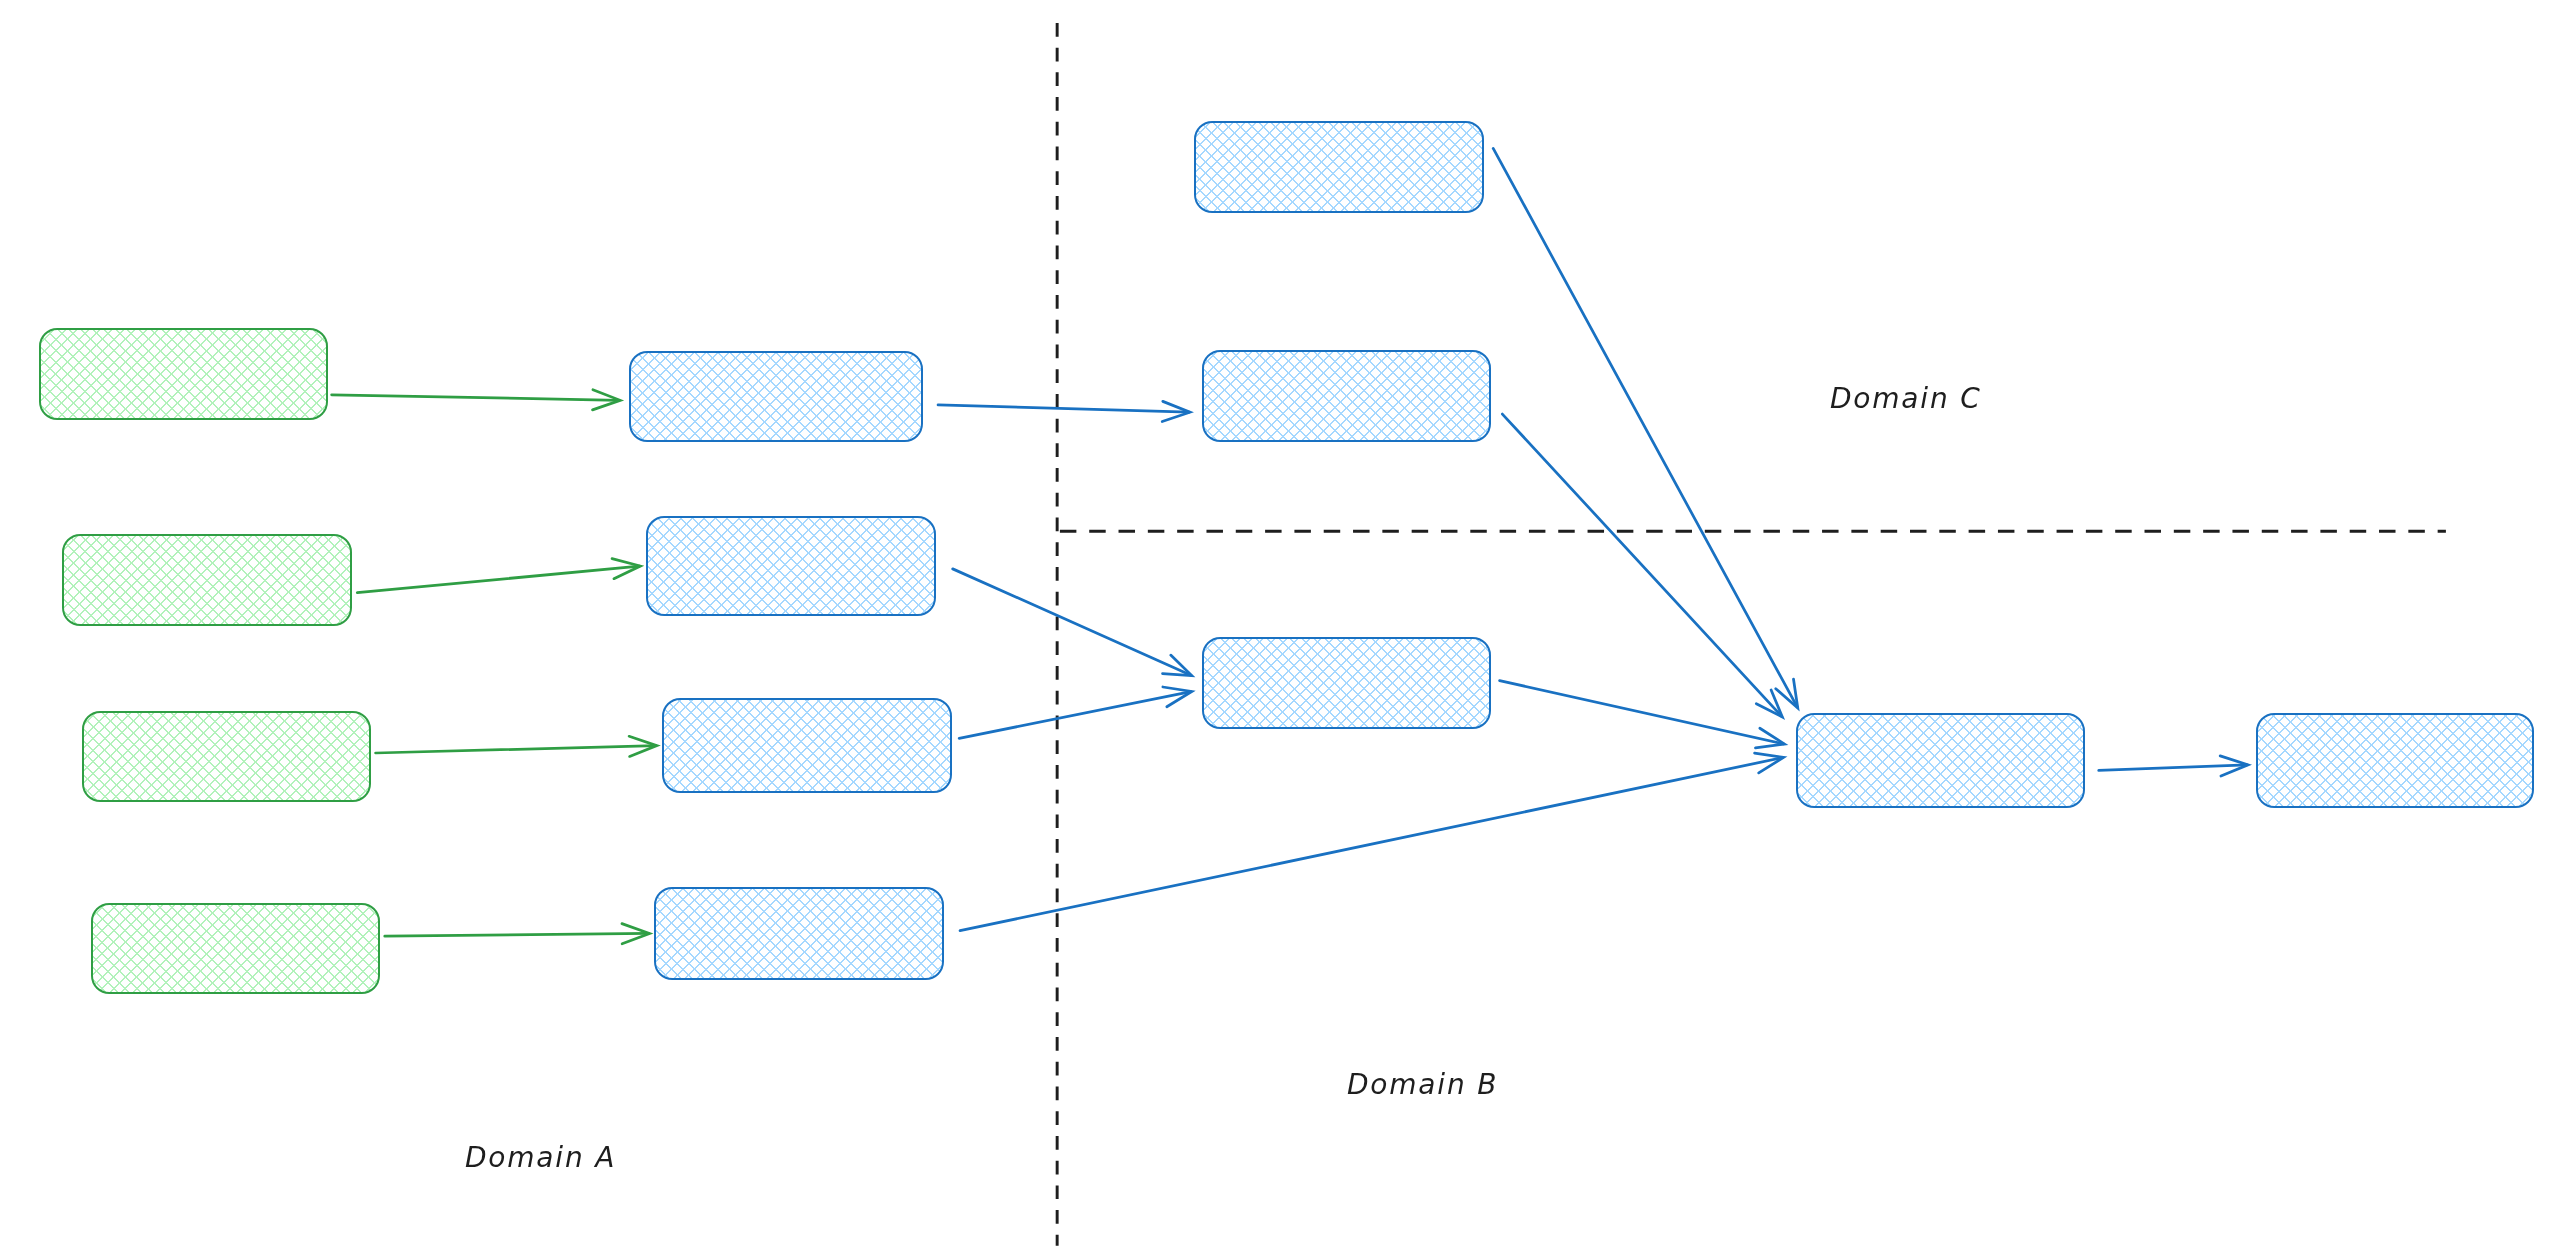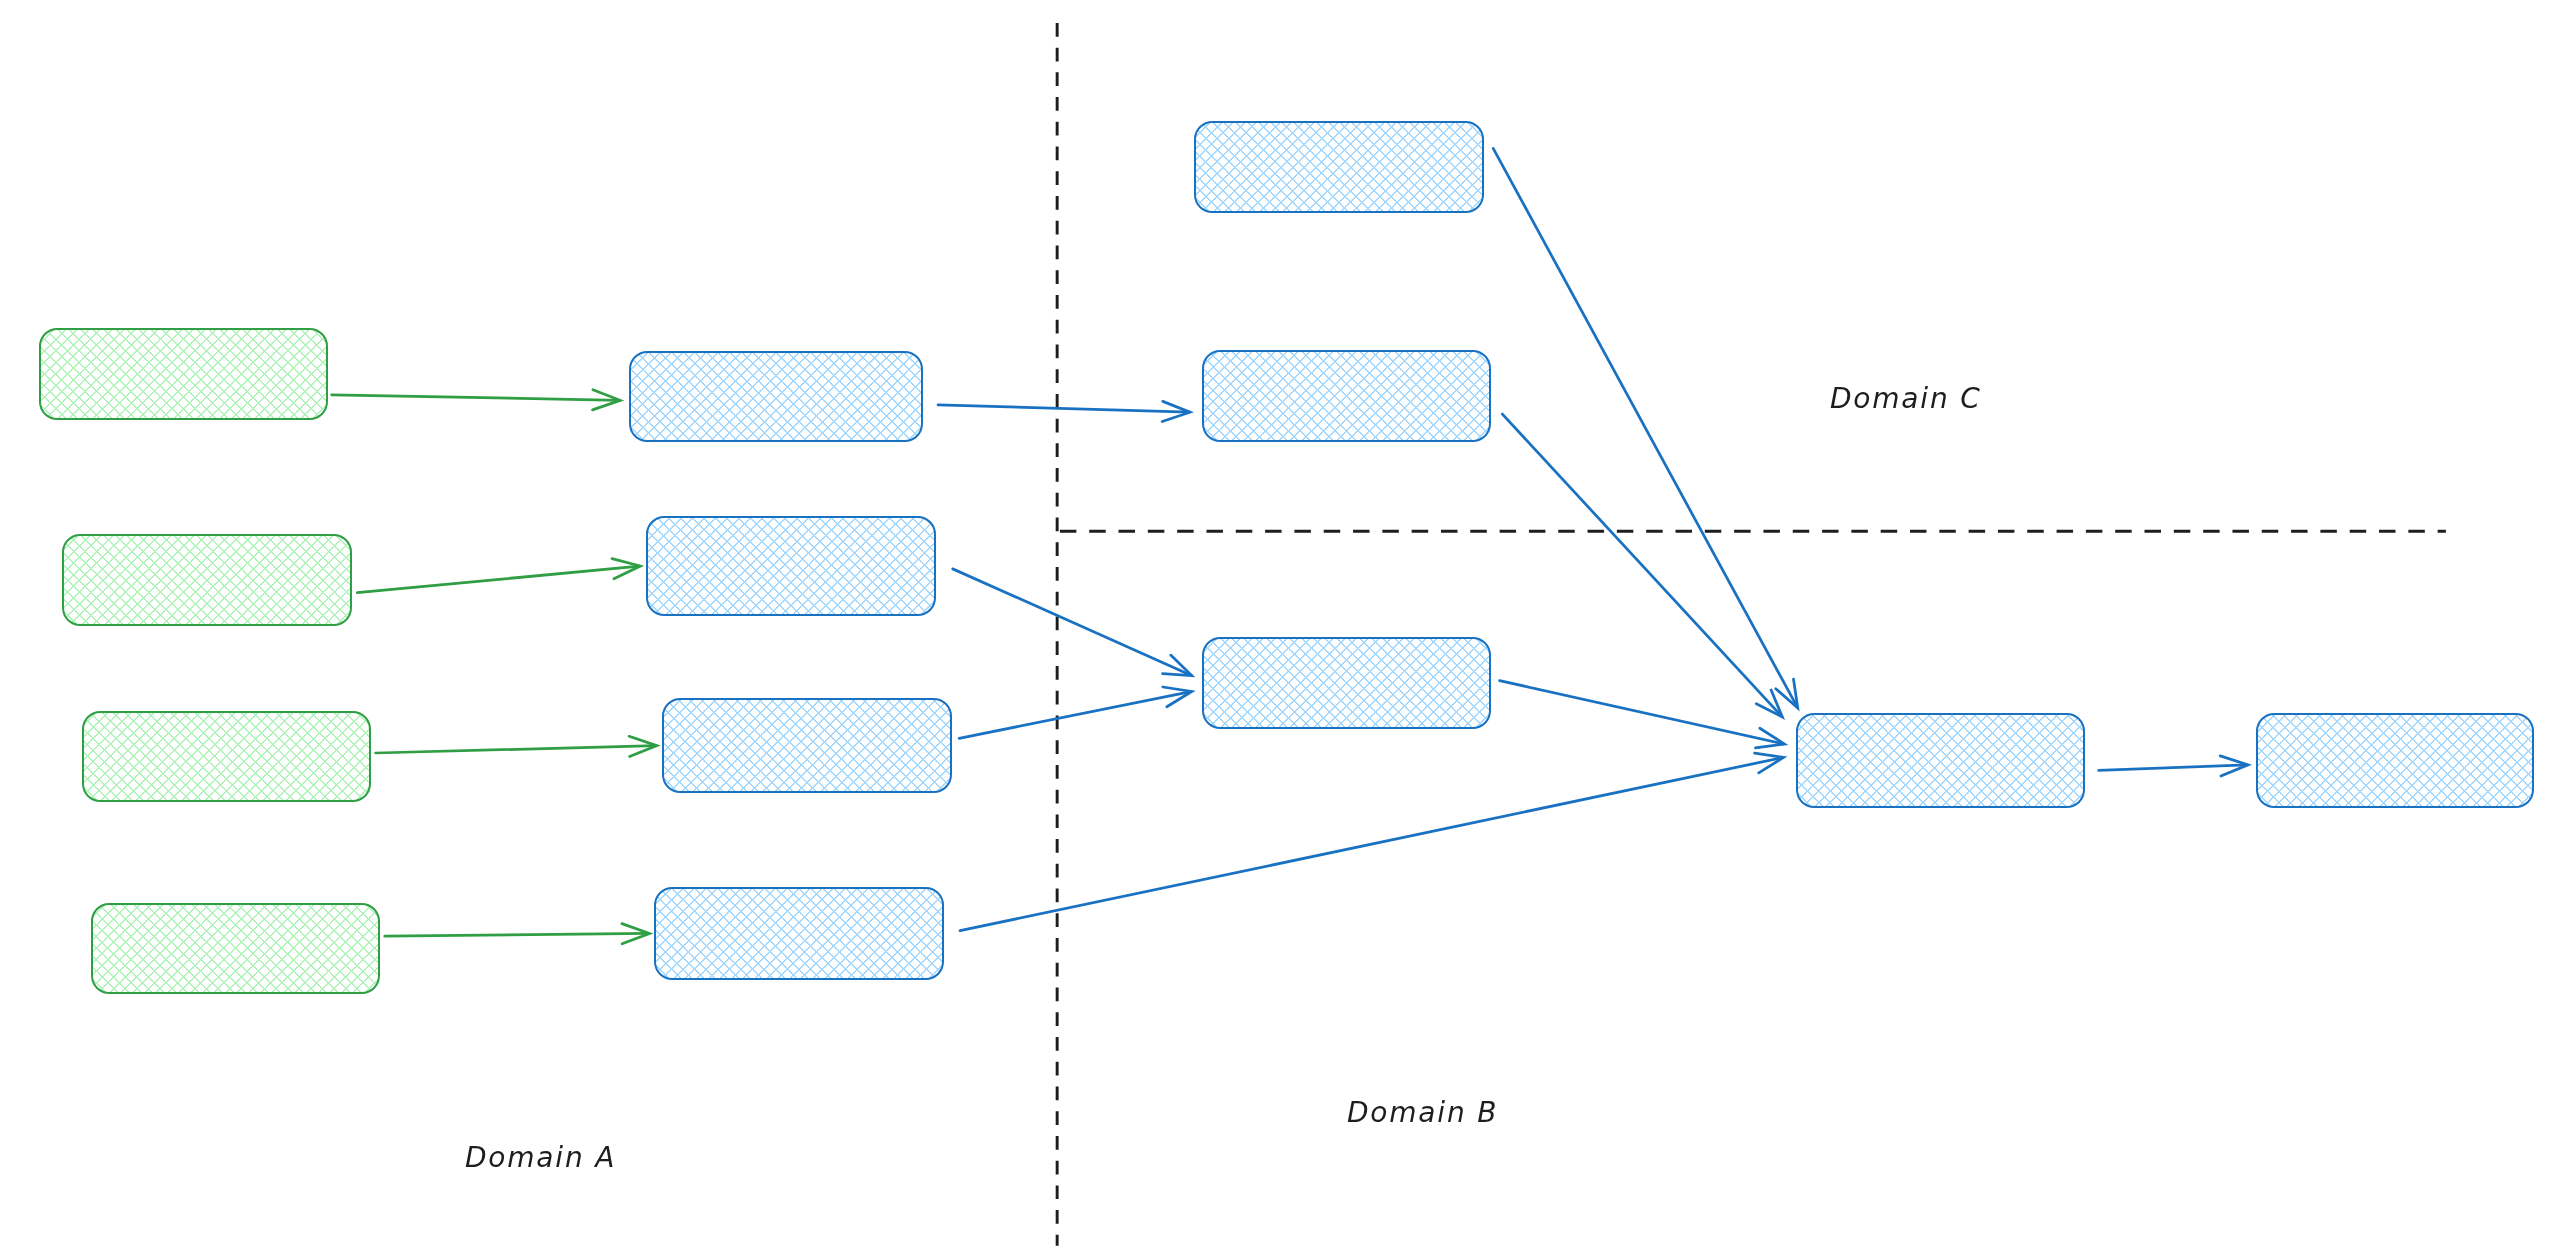--- a/index.html
+++ b/index.html
@@ -110,17 +110,17 @@
   <div class="node blue" style="left:654px; top:887px; width:290px; height:93px;"></div>
 
   <div class="node blue" style="left:1194px; top:121px; width:290px; height:92px;"></div>
   <div class="node blue" style="left:1202px; top:350px; width:289px; height:92px;"></div>
 
   <div class="node blue" style="left:1202px; top:637px; width:289px; height:92px;"></div>
   <div class="node blue" style="left:1796px; top:713px; width:289px; height:95px;"></div>
   <div class="node blue" style="left:2256px; top:713px; width:278px; height:95px;"></div>
 
   <div class="label" style="left:465px;  top:1141px;">Domain A</div>
-  <div class="label" style="left:1347px; top:1096px;font-style:italic;">Domain B</div>
+  <div class="label" style="left:1347px; top:1068px;font-style:italic;">Domain B</div>
   <div class="label" style="left:1830px; top:365px;margin-top:17px;">Domain C</div>
 
 </div>
 
 
 </body></html>

